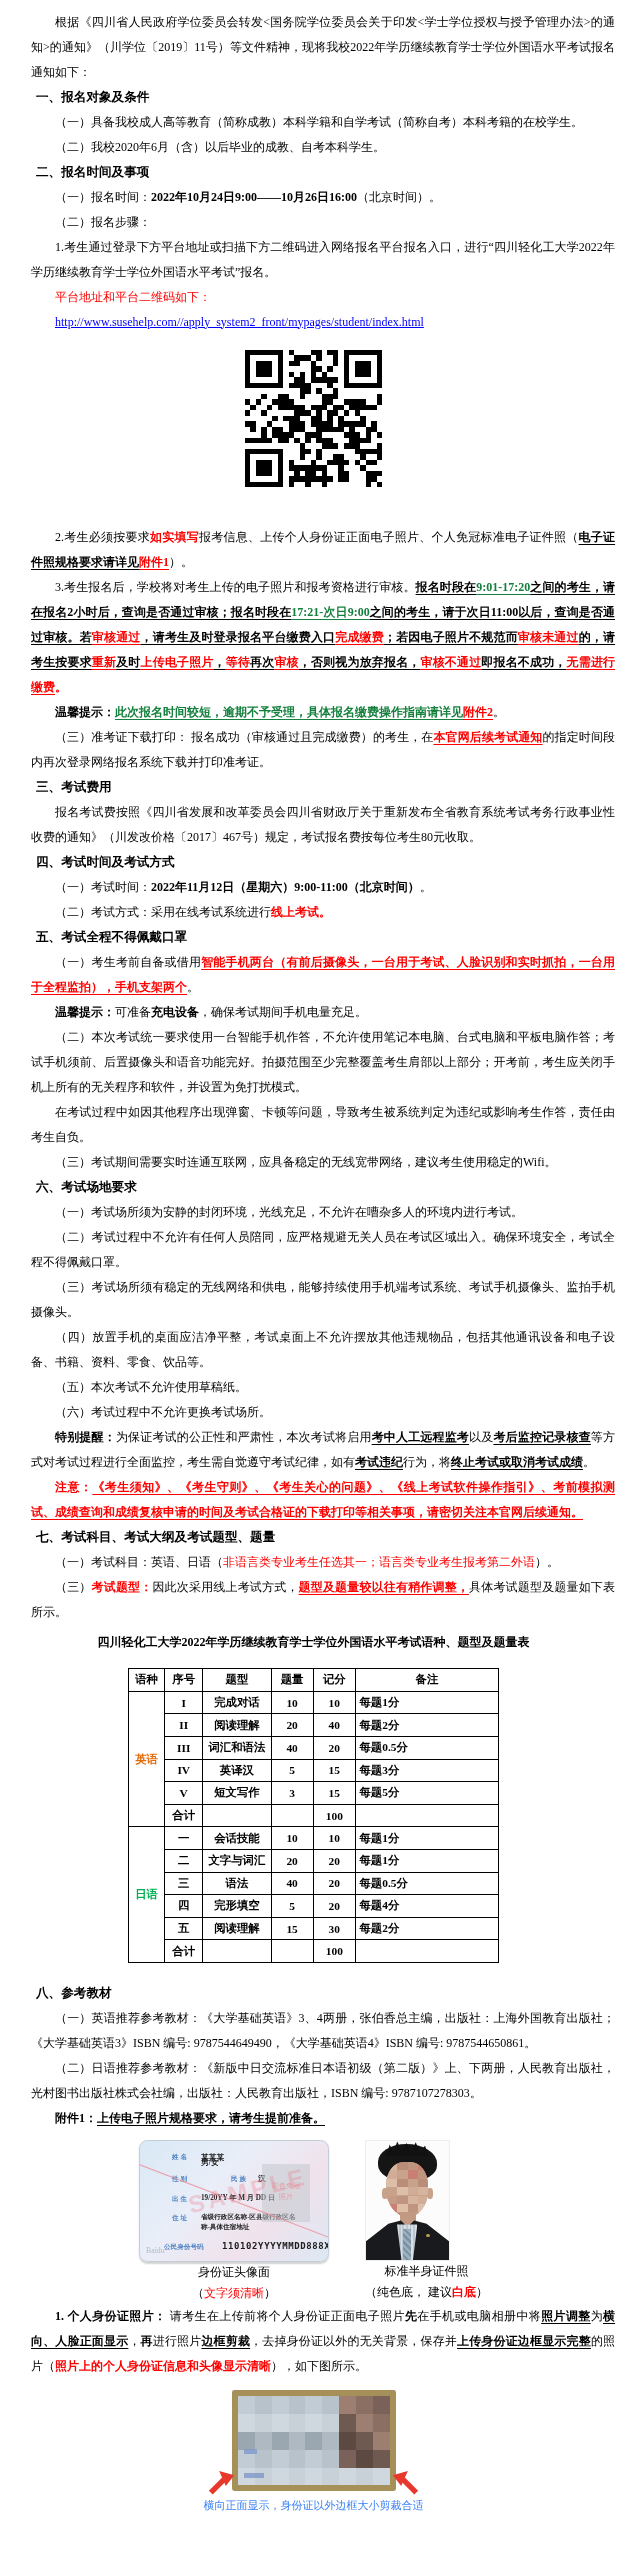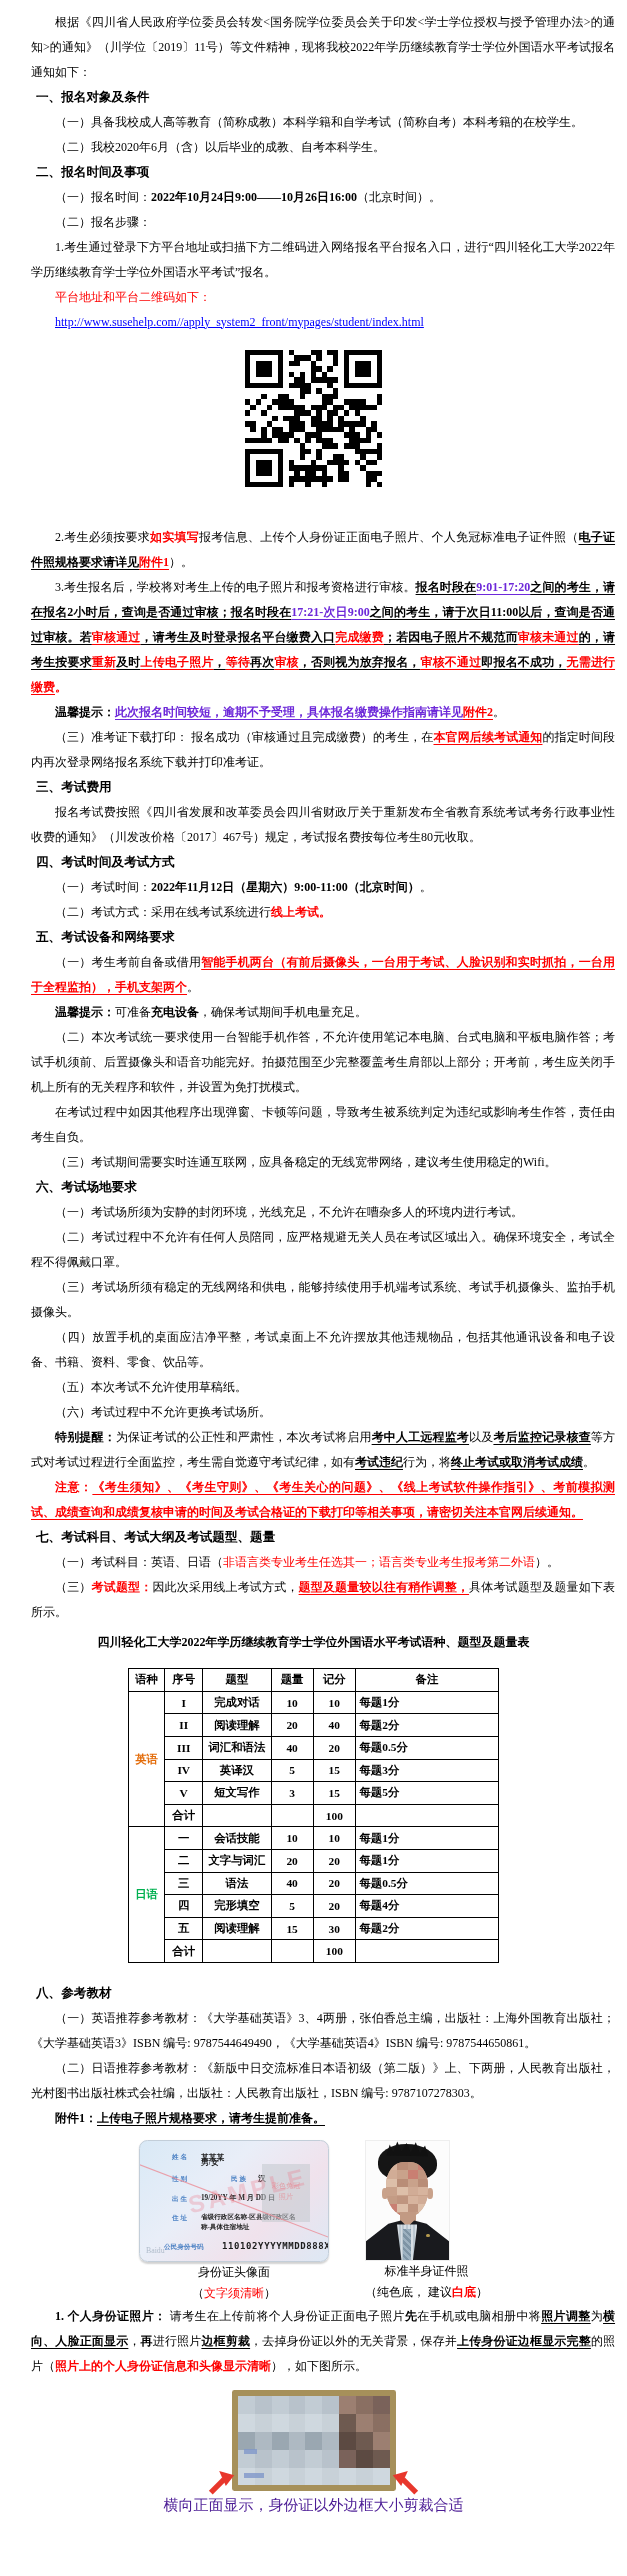--- a/index.html
+++ b/index.html
@@ -9,21 +9,21 @@
     padding:9.6px 12px 18px 12px;
     font-family:"Liberation Serif","DejaVu Serif",serif;
     color:#000;
   }
   p{margin:0;font-size:12px;line-height:25px;text-align:justify;}
   .ind{text-indent:24px;margin-left:19px;}
   .sec{font-family:"Liberation Sans","DejaVu Sans",sans-serif;font-weight:700;font-size:12.6px;text-indent:24px;}
   .b{font-weight:700;}
   .u{text-decoration:underline;text-underline-offset:3px;}
   .r{color:#fe0000;}
-  .p{color:#6d28d9;}
+  .p{color:#15803d;}
   .linkline a{color:#0000ff;text-decoration:underline;cursor:pointer;font-size:12px;}
   .qrwrap{text-align:center;margin:15.6px 0 36px 0;}
   
   .tbl-title{font-weight:700;text-align:center;text-indent:0;font-size:12px;margin-top:4.8px;}
   table.exam{border-collapse:collapse;margin:13.2px auto 6px auto;font-weight:700;font-size:11.4px;padding-left:7px;}
   table.exam th,table.exam td{border:0.6px solid #000;text-align:center;padding:1.8px 3.6px;height:18px;}
   table.exam{border:1.8px solid #000;}
   table.exam td.note{text-align:left;width:135px;}
   table.exam .langcell{width:28px;}
   table.exam .no{width:30px;}
@@ -63,21 +63,21 @@
   .po-tie{position:absolute;bottom:0;left:37px;width:8.4px;height:31px;
     background:repeating-linear-gradient(45deg,#9db1c0 0 2.4px,#7e94a5 2.4px 4.8px);}
   .po-badge{position:absolute;bottom:23px;left:60px;width:3.6px;height:3.6px;border-radius:50%;background:#b59a4e;}
   
   .cropwrap{position:relative;width:204px;margin:10.8px auto 0 auto;text-align:center;}
   .croppedcard{position:relative;width:152px;height:89px;margin:0 auto;background:#ccd5dd;
     border:6px solid #a6905a;border-radius:2.4px;overflow:hidden;}
   .arrow{position:absolute;bottom:-3.6px;}
   .arrow.left{left:-4.8px;}
   .arrow.right{right:-4.8px;transform:scaleX(-1);}
-  .crop-cap{color:#4c1d95;font-size:15px;line-height:23px;text-align:center;text-indent:0;margin-top:2.4px;}
+  .crop-cap{color:#3b82f6;font-size:11px;line-height:23px;text-align:center;text-indent:0;margin-top:2.4px;}
   .gap20{height:12px;}
 </style>
 </head>
 <body>
 
 <div class="page">
 
   <p class="ind"><span>根据《四川省人民政府学位委员会转发&lt;国务院学位委员会关于印发&lt;学士学位授权与授予管理办法&gt;的通知&gt;的通知》（川学位〔2019〕11号）等文件精神，现将我校2022年学历继续教育学士学位外国语水平考试报名通知如下：</span></p>
 
   <p class="sec">一、报名对象及条件</p>
@@ -331,21 +331,21 @@
   <p class="ind"><span class="b">温馨提示：</span><span class="p b u">此次报名时间较短，逾期不予受理，具体报名缴费操作指南请详见</span><span class="r b u">附件2</span><span>。</span></p>
   <p class="ind"><span>（三）准考证下载打印： 报名成功（审核通过且完成缴费）的考生，在</span><span class="r b u">本官网后续考试通知</span><span>的指定时间段内再次登录网络报名系统下载并打印准考证。</span></p>
 
   <p class="sec">三、考试费用</p>
   <p class="ind"><span>报名考试费按照《四川省发展和改革委员会四川省财政厅关于重新发布全省教育系统考试考务行政事业性收费的通知》（川发改价格〔2017〕467号）规定，考试报名费按每位考生80元收取。</span></p>
 
   <p class="sec">四、考试时间及考试方式</p>
   <p class="ind"><span>（一）考试时间：</span><span class="b">2022年11月12日（星期六）9:00-11:00（北京时间）</span><span>。</span></p>
   <p class="ind"><span>（二）考试方式：采用在线考试系统进行</span><span class="r b">线上考试。</span></p>
 
-  <p class="sec">五、考试设备和网络要求</p>
+  <p class="sec">五、考试全程不得佩戴口罩</p>
   <p class="ind"><span>（一）考生考前自备或借用</span><span class="r b u">智能手机两台（有前后摄像头，一台用于考试、人脸识别和实时抓拍，一台用于全程监拍），手机支架两个</span><span>。</span></p>
   <p class="ind"><span class="b">温馨提示：</span><span>可准备</span><span class="b">充电设备</span><span>，确保考试期间手机电量充足。</span></p>
   <p class="ind"><span>（二）本次考试统一要求使用一台智能手机作答，不允许使用笔记本电脑、台式电脑和平板电脑作答；考试手机须前、后置摄像头和语音功能完好。拍摄范围至少完整覆盖考生肩部以上部分；开考前，考生应关闭手机上所有的无关程序和软件，并设置为免打扰模式。</span></p>
   <p class="ind"><span>在考试过程中如因其他程序出现弹窗、卡顿等问题，导致考生被系统判定为违纪或影响考生作答，责任由考生自负。</span></p>
   <p class="ind"><span>（三）考试期间需要实时连通互联网，应具备稳定的无线宽带网络，建议考生使用稳定的Wifi。</span></p>
 
   <p class="sec">六、考试场地要求</p>
   <p class="ind"><span>（一）考试场所须为安静的封闭环境，光线充足，不允许在嘈杂多人的环境内进行考试。</span></p>
   <p class="ind"><span>（二）考试过程中不允许有任何人员陪同，应严格规避无关人员在考试区域出入。确保环境安全，考试全程不得佩戴口罩。</span></p>
   <p class="ind"><span>（三）考试场所须有稳定的无线网络和供电，能够持续使用手机端考试系统、考试手机摄像头、监拍手机摄像头。</span></p>

